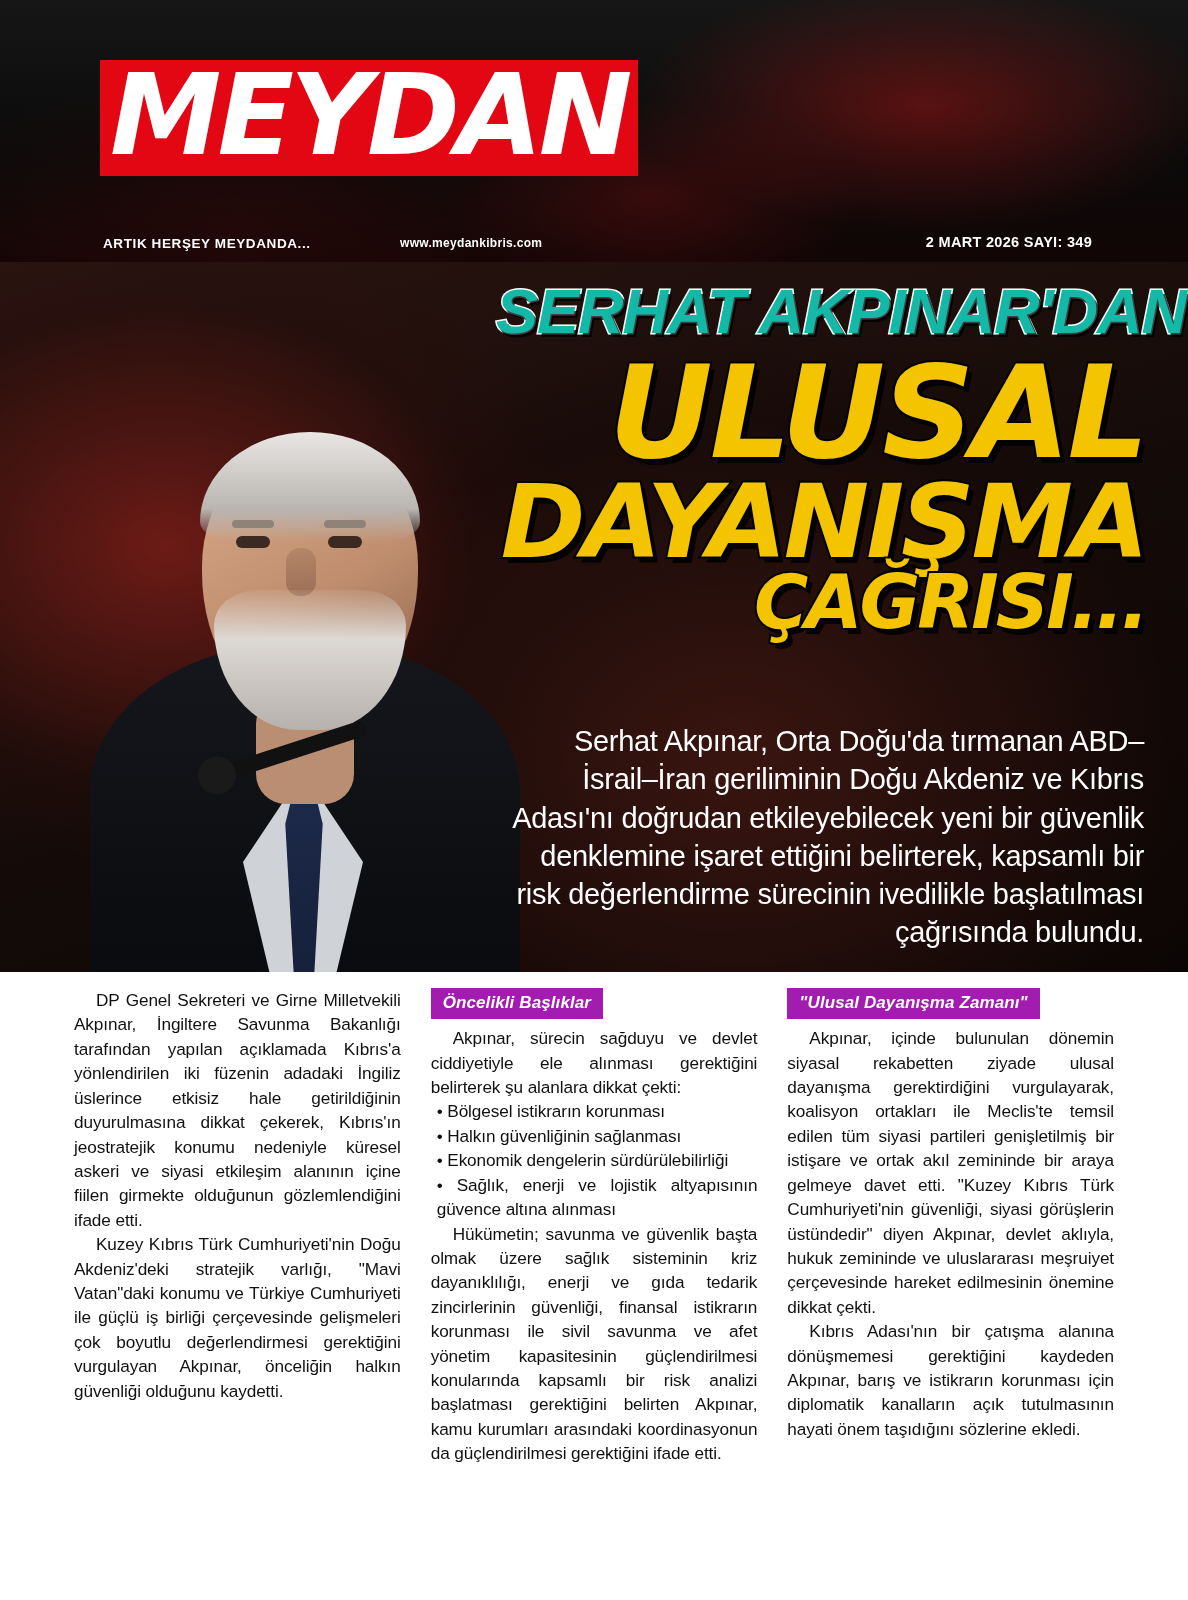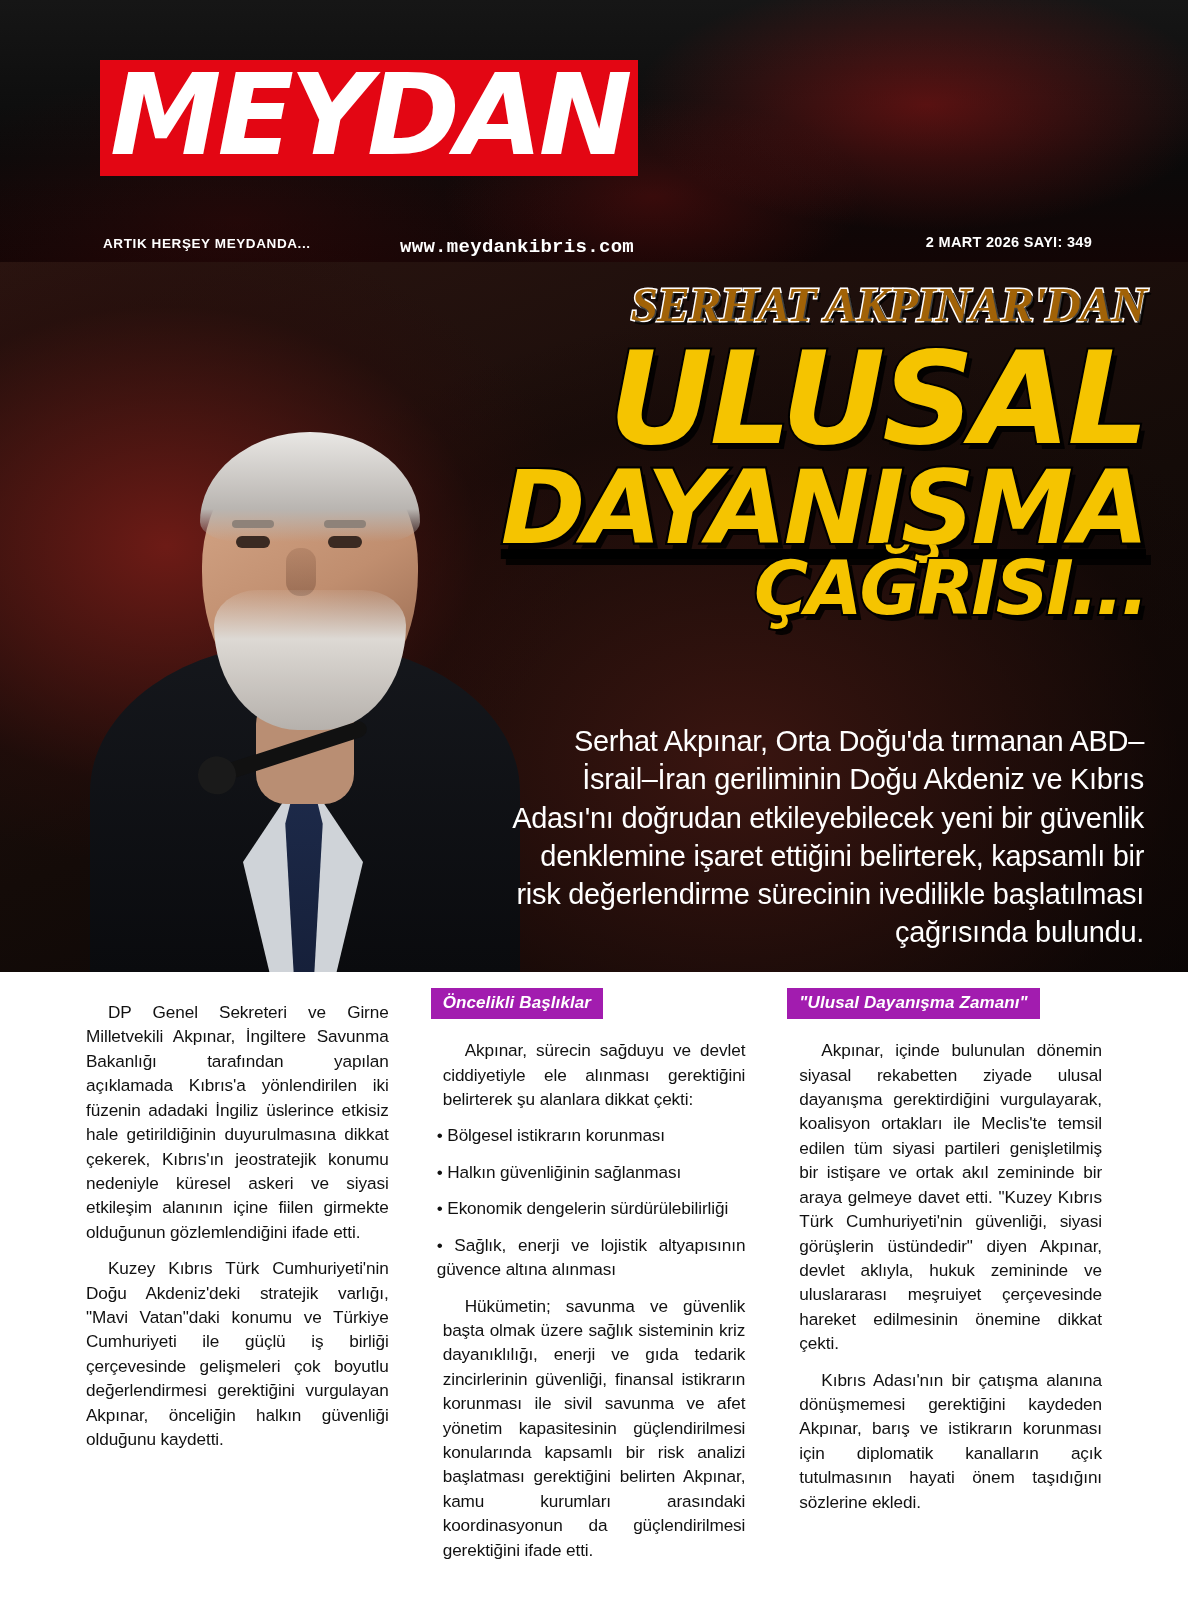--- a/index.html
+++ b/index.html
@@ -74,24 +74,23 @@
     color: #ffffff;
     font-size: 13.5px;
     font-weight: bold;
     letter-spacing: 0.6px;
   }
   .site-url {
     position: absolute;
     left: 400px;
     top: 236px;
     color: #ffffff;
-    font-size: 19px;
+    font-size: 12px;
     font-weight: bold;
     letter-spacing: 0.3px;
-    font-family: Liberation Mono, monospace;
   }
   .issue-line {
     position: absolute;
     right: 96px;
     top: 234px;
     color: #ffffff;
     font-size: 14.5px;
     font-weight: bold;
     letter-spacing: 0.3px;
   }
@@ -235,27 +234,27 @@
 
   
   .headline-wrap {
     position: absolute;
     right: 42px;
     top: 18px;
     width: 650px;
     text-align: right;
   }
   .kicker {
-    font-family: Liberation Serif, serif;
+    font-family: Liberation Sans, sans-serif;
     font-weight: bold;
     font-style: italic;
-    font-size: 49px;
+    font-size: 63px;
     line-height: 1.0;
     letter-spacing: -1px;
-    color: #a16207;
+    color: #14b8a6;
     -webkit-text-stroke: 3px #ffffff;
     paint-order: stroke fill;
     text-shadow: 3px 4px 0 rgba(0,0,0,0.75);
     white-space: nowrap;
   }
   .big1, .big2, .big3 {
     font-family: "DejaVu Sans", sans-serif;
     font-weight: bold;
     font-style: italic;
     color: #f5c400;
@@ -267,21 +266,20 @@
   }
   .big1 {
     font-size: 128px;
     line-height: 1.0;
     margin-top: 6px;
   }
   .big2 {
     font-size: 102px;
     line-height: 1.0;
     margin-top: -6px;
-    text-decoration: underline;
   }
   .big3 {
     font-size: 74px;
     line-height: 1.0;
     margin-top: -8px;
     text-align: right;
   }
   .standfirst {
     position: absolute;
     right: 44px;
@@ -312,21 +310,21 @@
   }
   .col {
     width: 330px;
     font-size: 17.2px;
     line-height: 1.42;
     color: #111111;
     text-align: justify;
     letter-spacing: -0.1px;
   }
   .col p {
-    margin: 12px;
+    margin: 0;
     text-indent: 22px;
   }
   .col p.bullet {
     text-indent: 0;
     margin-left: 6px;
   }
   .sub-head {
     display: inline-block;
     background: #a21caf;
     color: #ffffff;

